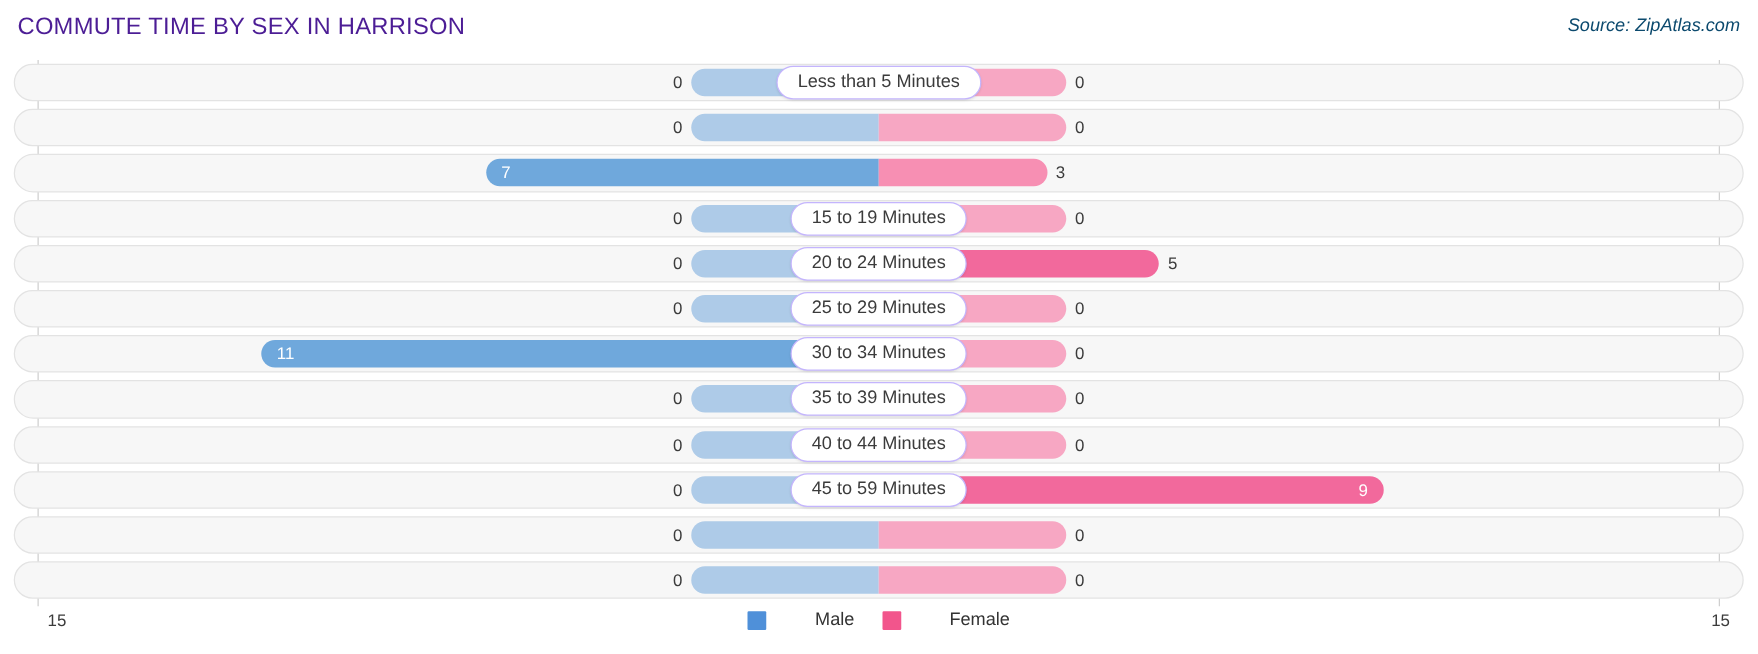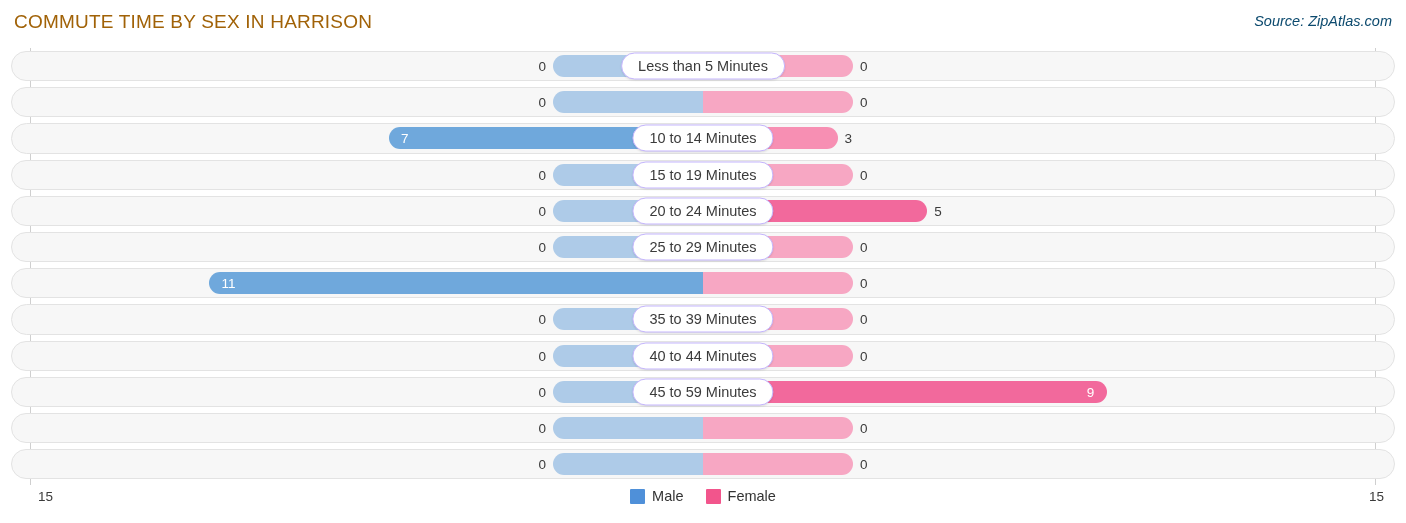--- a/index.html
+++ b/index.html
@@ -30,21 +30,21 @@
     width: 1406px;
     height: 46px;
   }
   .chart-title {
     position: absolute;
     left: 14px;
     top: 11px;
     font-size: 19px;
     font-weight: 400;
     letter-spacing: 0.2px;
-    color: #a16207;
+    color: #4c1d95;
     white-space: nowrap;
   }
   .chart-source {
     position: absolute;
     right: 14px;
     top: 13px;
     font-size: 14.5px;
     font-style: italic;
     color: #0c4a6e;
     white-space: nowrap;
@@ -195,20 +195,21 @@
     width: 15px;
     height: 15px;
     border-radius: 1px;
     display: inline-block;
   }
   .legend-swatch.male   { background: #4f90d9; }
   .legend-swatch.female { background: #f2558c; }
   .legend-text {
     font-size: 14.5px;
     color: #333333;
+    margin-left: 32px;
   }
 </style>
 </head>
 <body>
 
 <div class="chart-root">
 
   <div class="header">
     <div class="chart-title">COMMUTE TIME BY SEX IN HARRISON</div>
     <div class="chart-source">Source: ZipAtlas.com</div>
@@ -237,21 +238,20 @@
             <div class="val female" style="left: 860px;">0</div>
           </div>
         </div>
         <div class="row">
           <div class="row-track"></div>
           <div class="bar-wrap">
             <div class="bar male" style="width: 314.067px;"></div>
             <div class="bar female low" style="width: 134.6px;"></div>
             <div class="val male inside" style="left: 400.933px;">7</div>
             <div class="val female" style="left: 844.6px;">3</div>
-            <div class="cat-pill">10 to 14 Minutes</div>
           </div>
         </div>
         <div class="row">
           <div class="row-track"></div>
           <div class="bar-wrap">
             <div class="bar male zero" style="width: 150px;"></div>
             <div class="bar female zero" style="width: 150px;"></div>
             <div class="val male" style="left: 0px; width: 546px;">0</div>
             <div class="val female" style="left: 860px;">0</div>
             <div class="cat-pill">15 to 19 Minutes</div>
@@ -277,20 +277,21 @@
             <div class="cat-pill">25 to 29 Minutes</div>
           </div>
         </div>
         <div class="row">
           <div class="row-track"></div>
           <div class="bar-wrap">
             <div class="bar male" style="width: 493.533px;"></div>
             <div class="bar female zero" style="width: 150px;"></div>
             <div class="val male inside" style="left: 221.467px;">11</div>
             <div class="val female" style="left: 860px;">0</div>
+            <div class="cat-pill">30 to 34 Minutes</div>
           </div>
         </div>
         <div class="row">
           <div class="row-track"></div>
           <div class="bar-wrap">
             <div class="bar male zero" style="width: 150px;"></div>
             <div class="bar female zero" style="width: 150px;"></div>
             <div class="val male" style="left: 0px; width: 546px;">0</div>
             <div class="val female" style="left: 860px;">0</div>
             <div class="cat-pill">35 to 39 Minutes</div>

